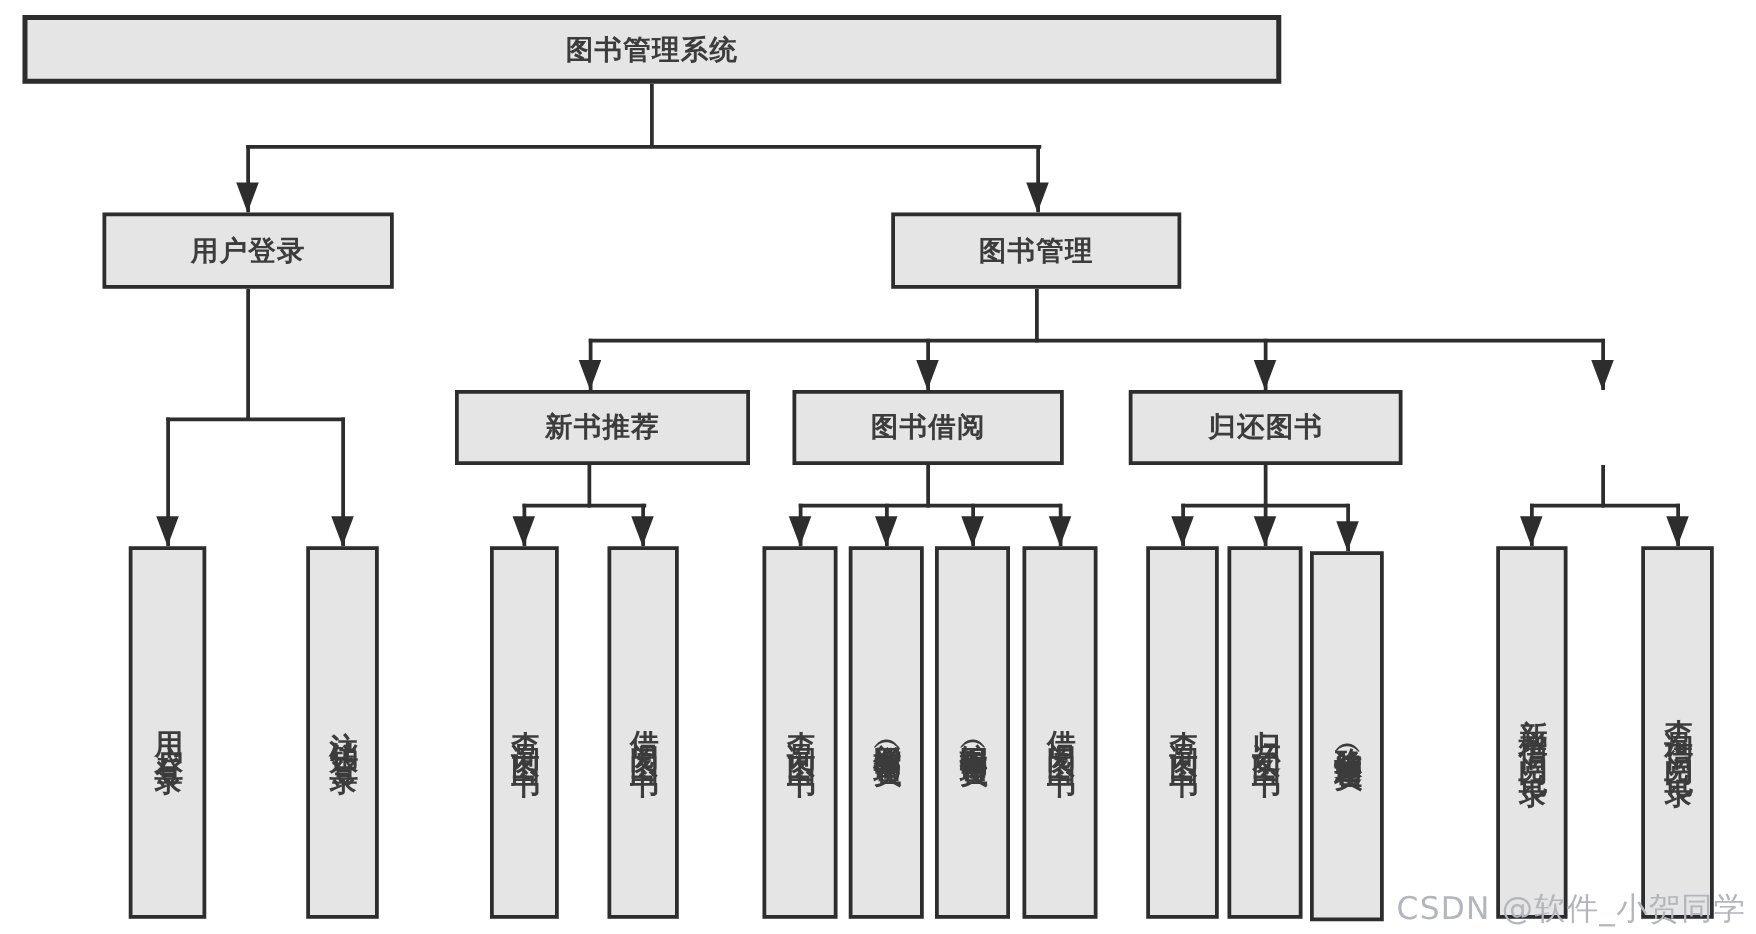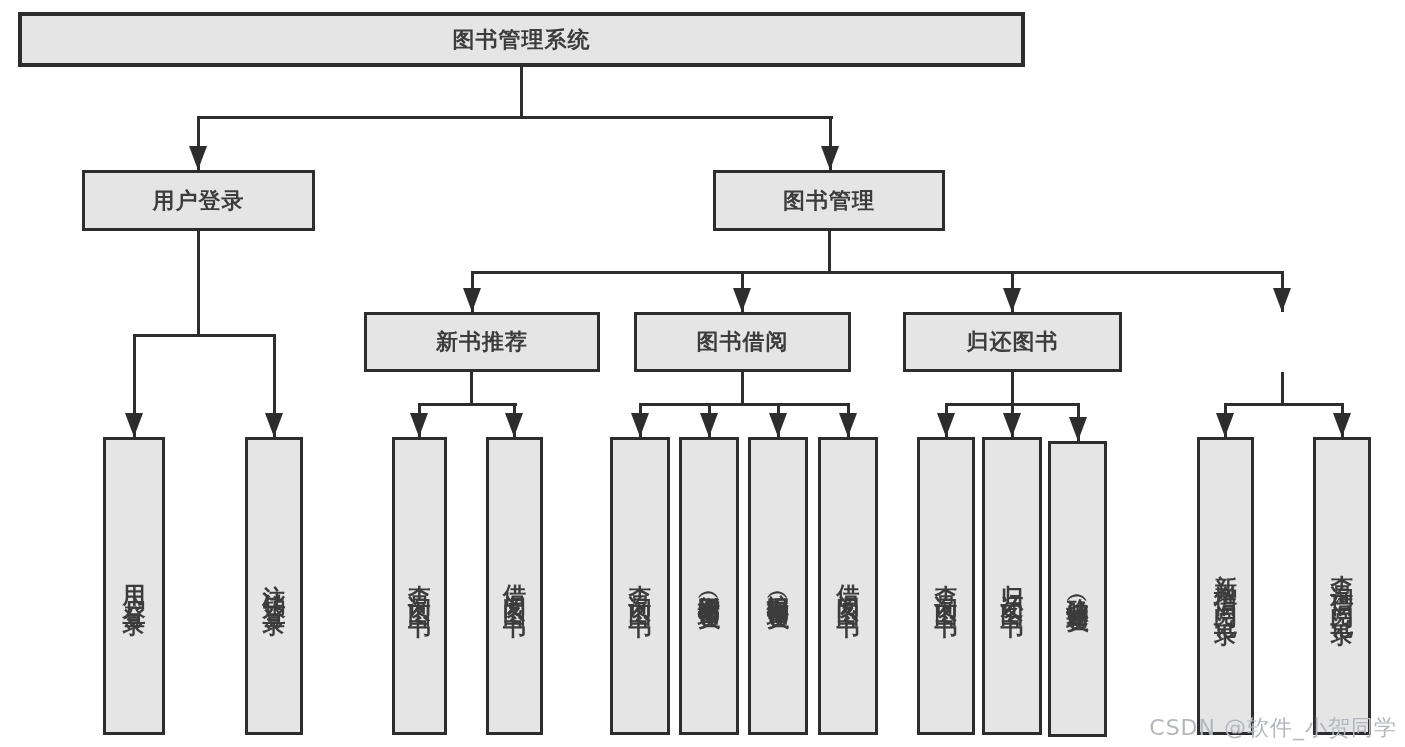--- a/index.html
+++ b/index.html
@@ -44,21 +44,21 @@
   
   .vl{position:absolute;width:3px;background:#2d2d2d;z-index:1;}
   .hl{position:absolute;height:3px;background:#2d2d2d;z-index:1;}
   .ar{
     position:absolute;width:0;height:0;z-index:1;
     border-left:9px solid transparent;border-right:9px solid transparent;
     border-top:24px solid #2d2d2d;
   }
   .watermark{
     position:absolute;right:8px;bottom:4px;z-index:5;
-    font-size:22px;color:#b3b6bd;letter-spacing:1px;white-space:nowrap;margin-top:28px;
+    font-size:25px;color:#b3b6bd;letter-spacing:1px;white-space:nowrap;margin-top:28px;
   }
 </style>
 </head>
 <body>
 
 <div class="canvas">
 
   <div class="node root n-root">图书管理系统</div>
 
   <div class="node n-l2-0">用户登录</div>

